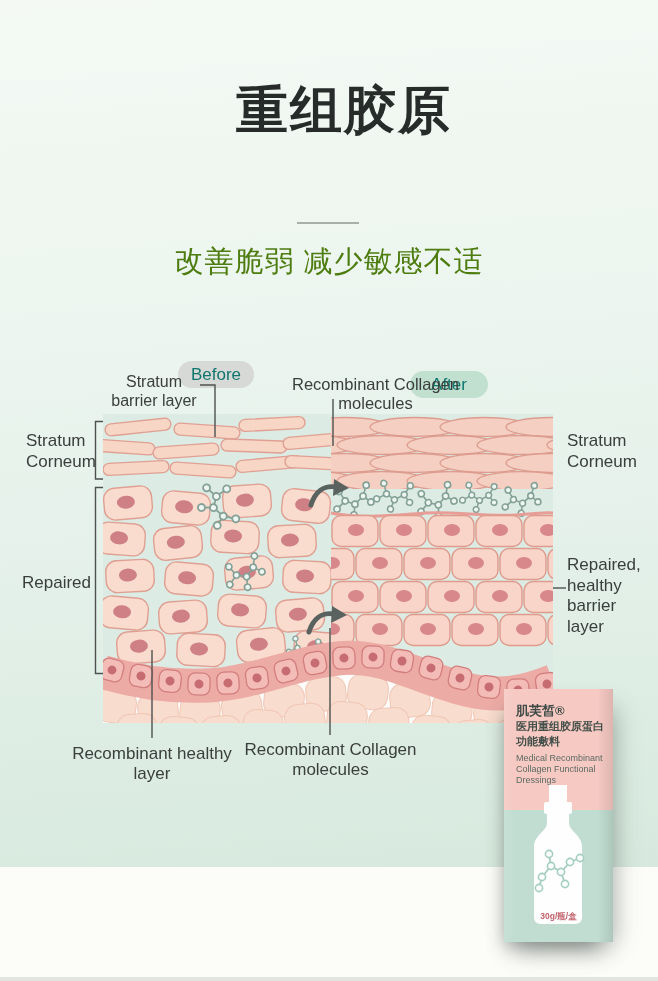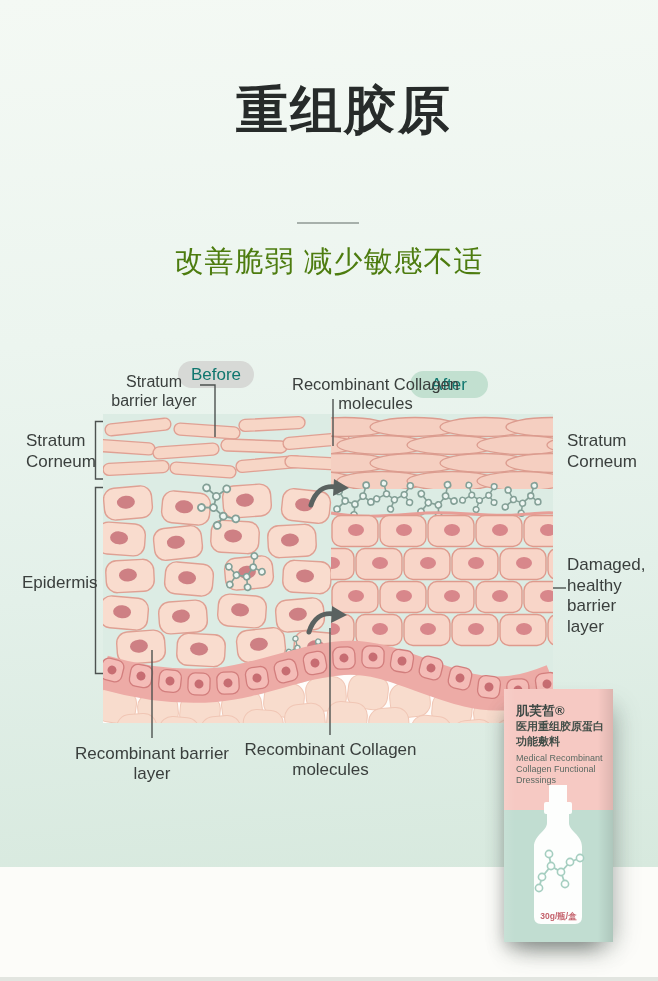--- a/index.html
+++ b/index.html
@@ -276,24 +276,24 @@
       <path d="M103,487.5 L95.5,487.5 L95.5,673.5 L103,673.5"></path>
       <path d="M553,588 L566,588"></path>
       <path d="M152,650 L152,738"></path>
       <path d="M330,628 L330,735"></path>
     </g>
   </svg>
 
   <div class="lbl lbl-damaged">Stratum barrier layer</div>
   <div class="lbl lbl-top-collagen">Recombinant Collagen molecules</div>
   <div class="lbl lbl-sc-left">Stratum Corneum</div>
-  <div class="lbl lbl-epidermis">Epidermis</div>
+  <div class="lbl lbl-epidermis">Repaired</div>
   <div class="lbl lbl-sc-right">Stratum Corneum</div>
-  <div class="lbl lbl-repaired">Damaged, healthy barrier layer</div>
-  <div class="lbl lbl-b-barrier">Recombinant barrier layer</div>
+  <div class="lbl lbl-repaired">Repaired, healthy barrier layer</div>
+  <div class="lbl lbl-b-barrier">Recombinant healthy layer</div>
   <div class="lbl lbl-b-collagen">Recombinant Collagen molecules</div>
 
   <div class="product-box">
     <div class="pb-top">
       <div class="pb-brand">肌芙皙®</div>
       <div class="pb-name">医用重组胶原蛋白</div>
       <div class="pb-name">功能敷料</div>
       <div class="pb-en">Medical Recombinant Collagen Functional Dressings</div>
     </div>
     <div class="pb-bottom"></div>

